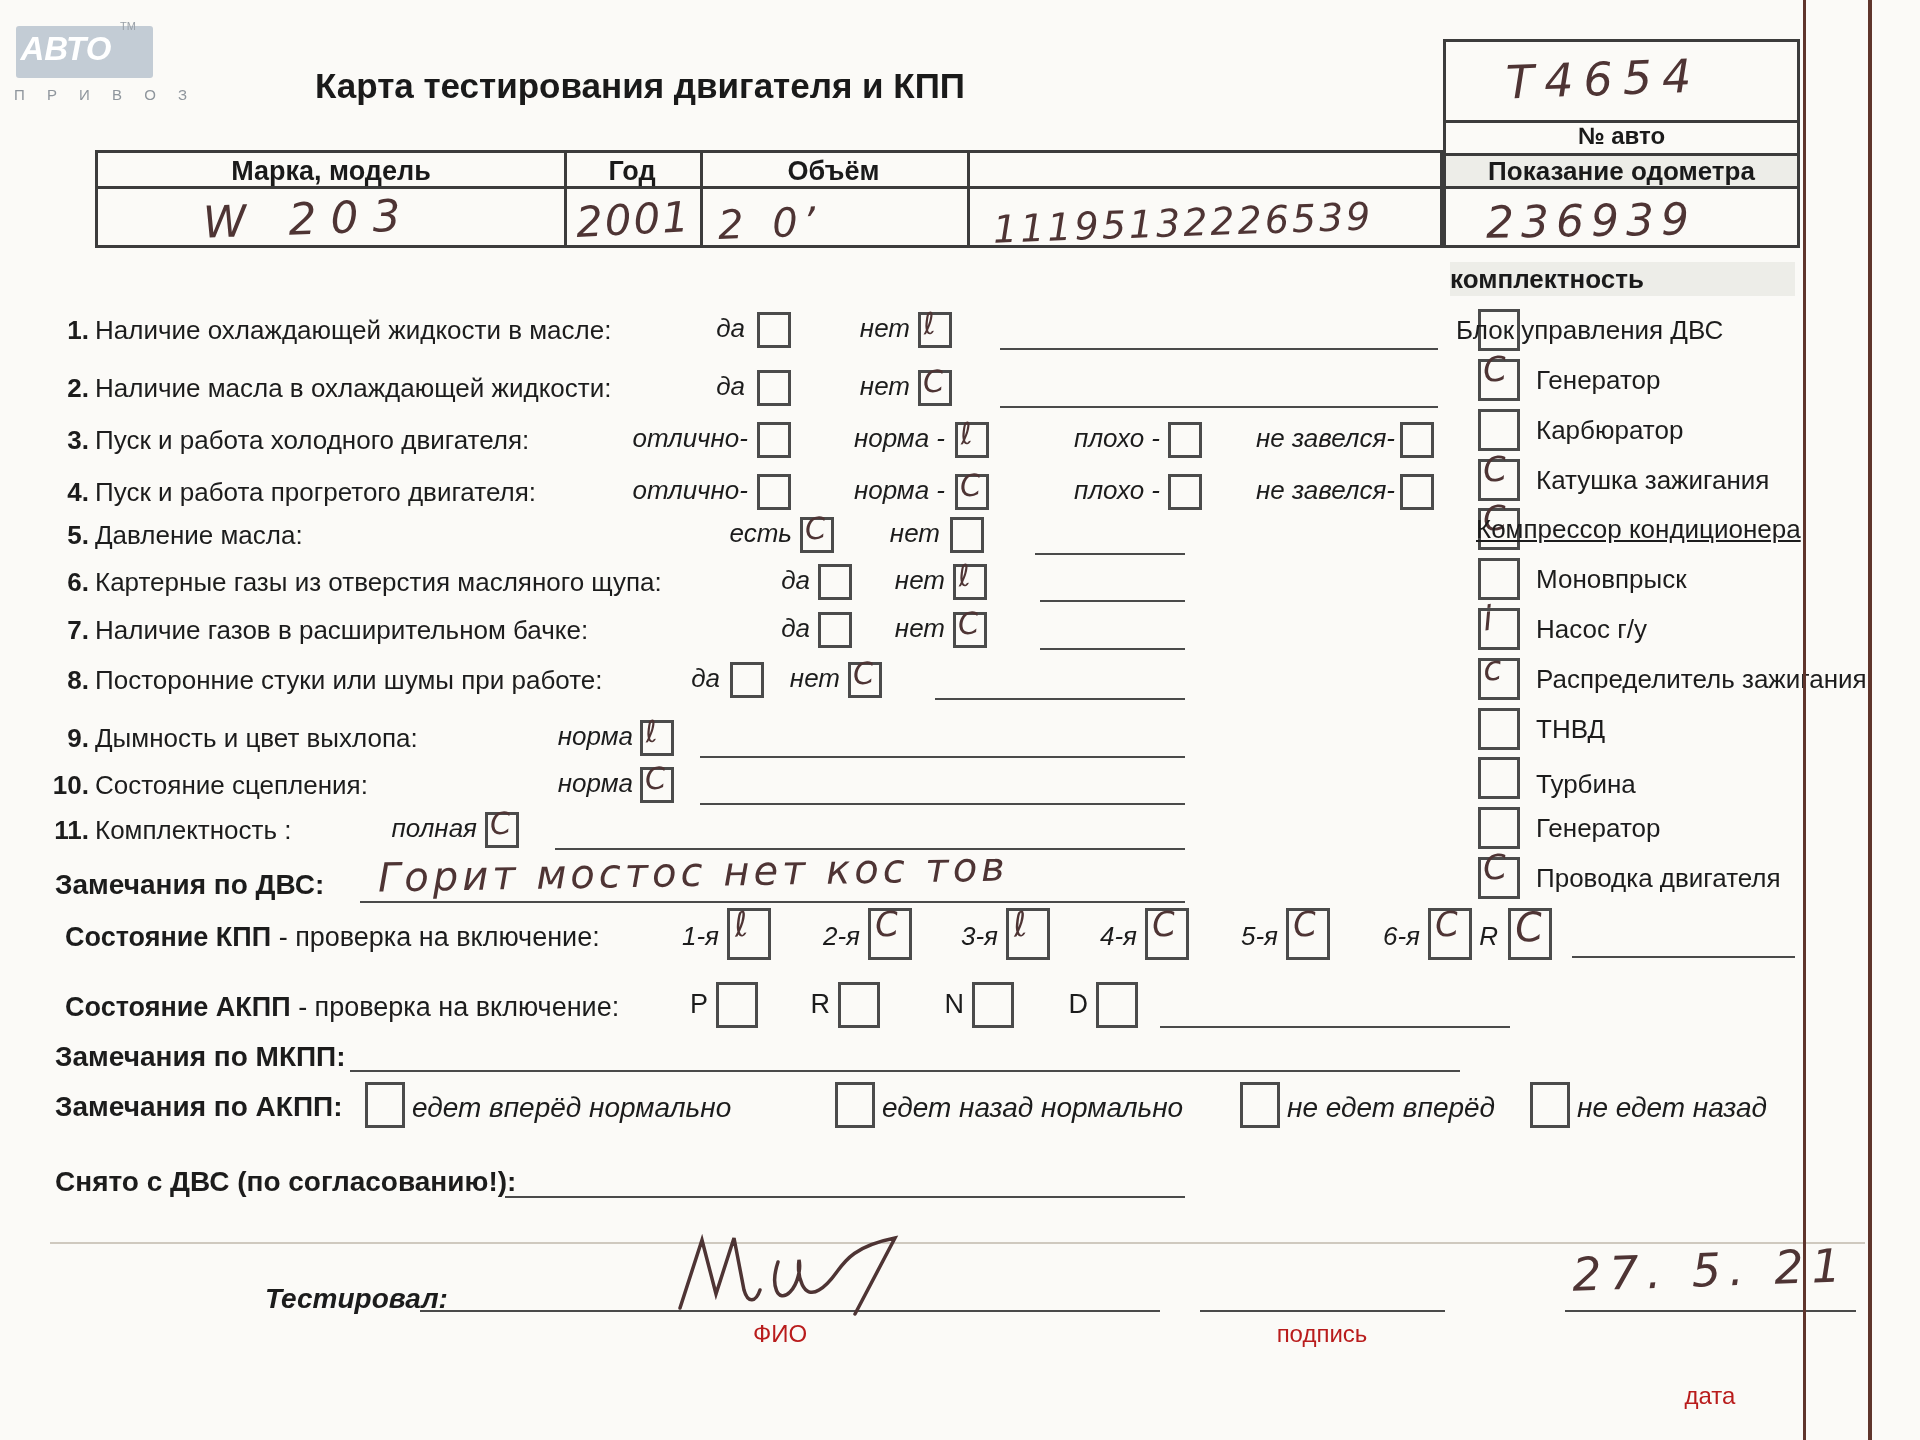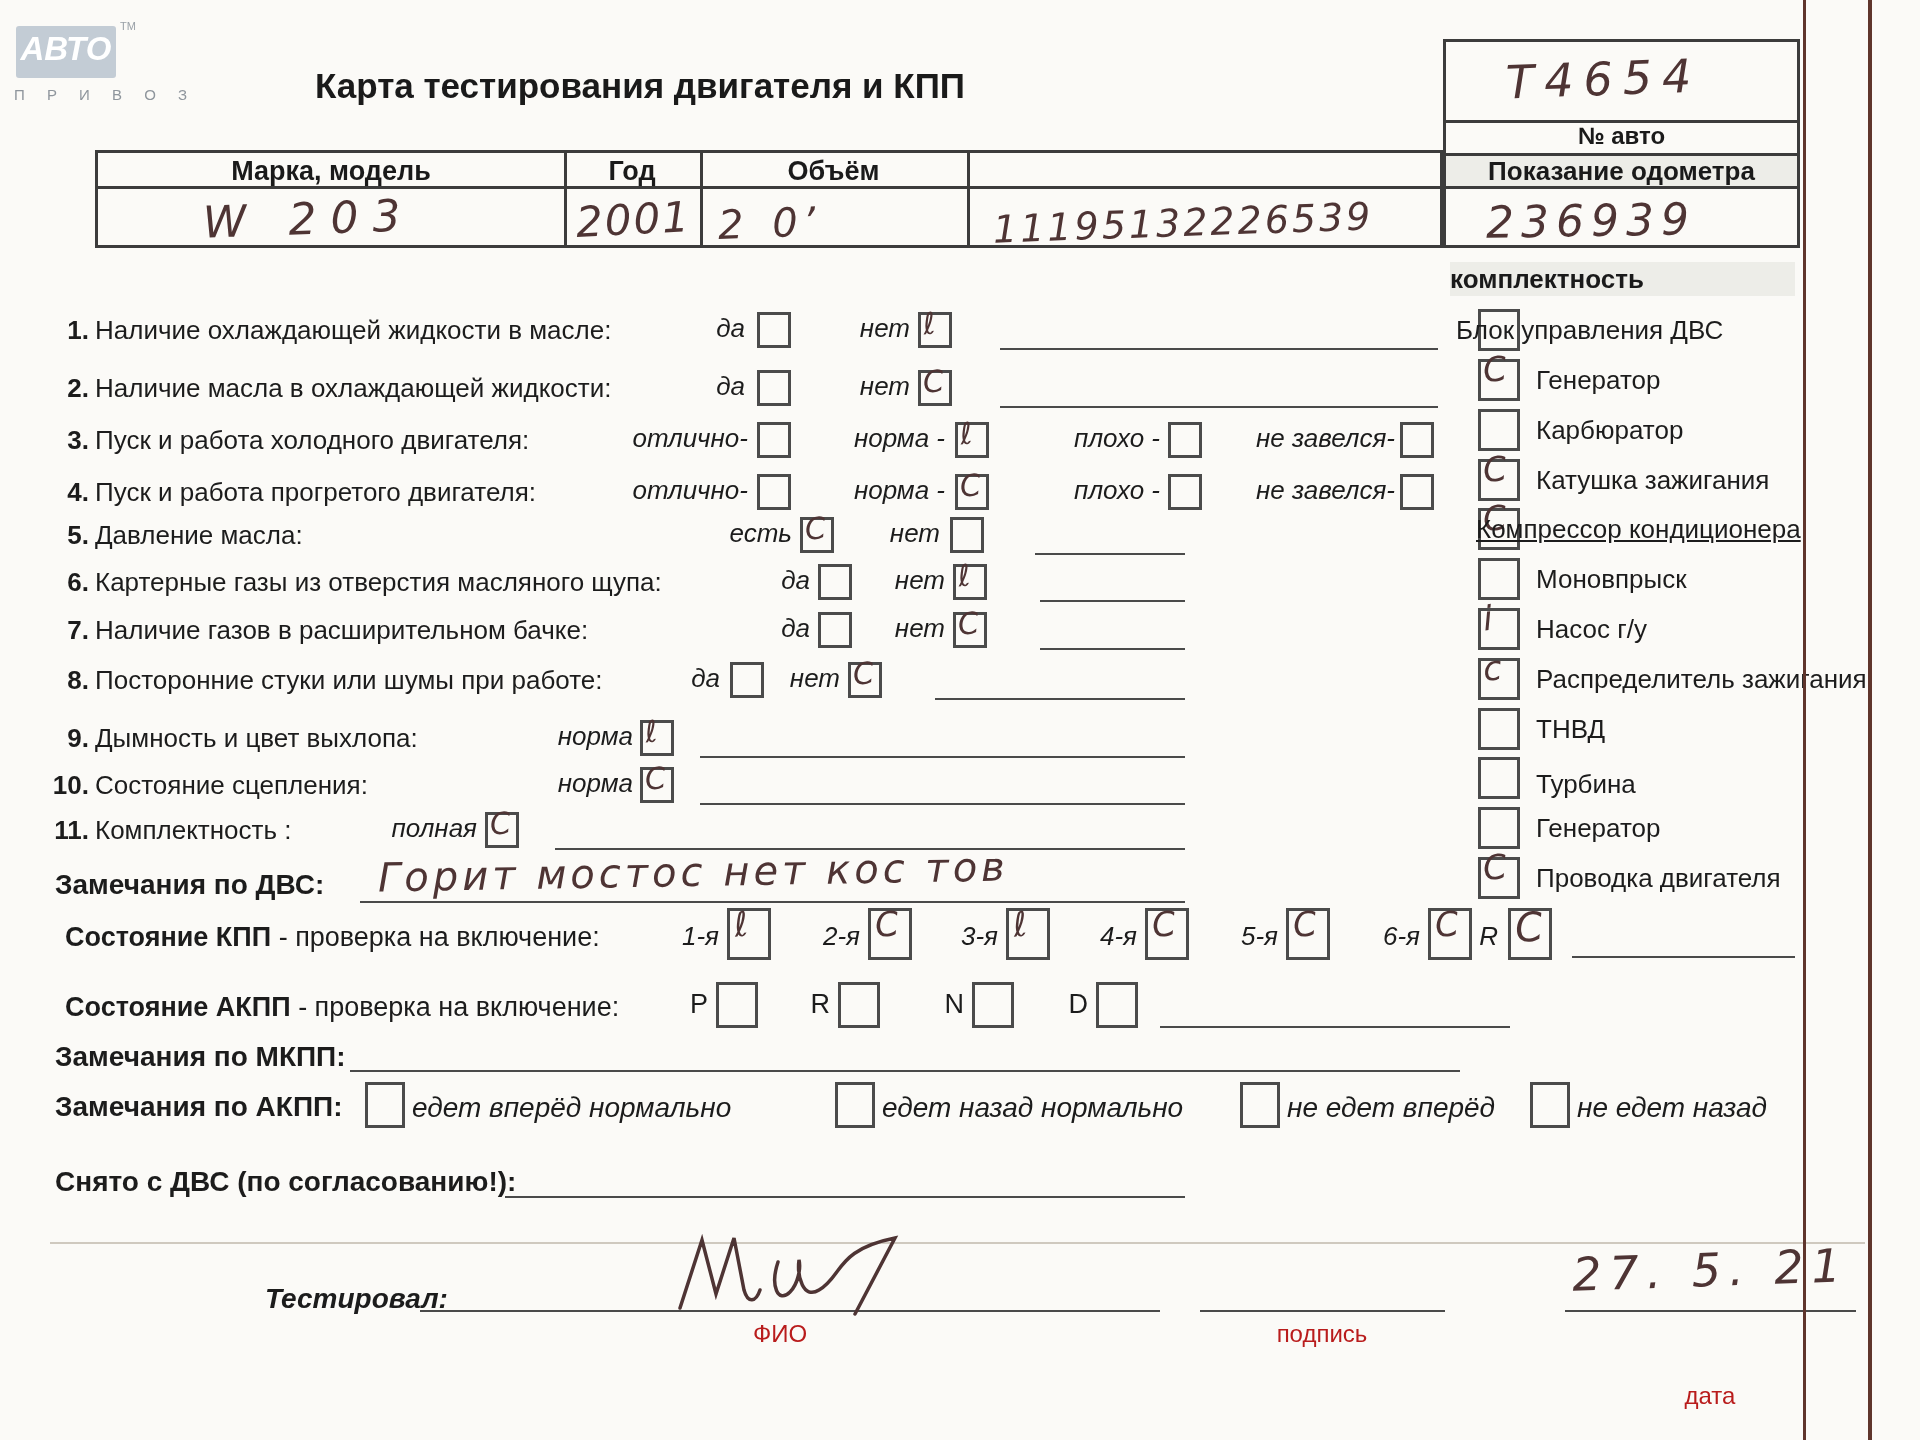--- a/index.html
+++ b/index.html
@@ -28,21 +28,21 @@
   }
   .shade{background:rgba(180,175,165,0.18);}
   .hdrcell{font-weight:700;font-size:27px;text-align:center;position:absolute;white-space:nowrap;}
   .ftlabel{font-size:24px;color:#b91c1c;}
   .vline{position:absolute;top:0;height:1440px;background:#5f352c;}
   .tborder{border:3px solid #3c3c3c;box-sizing:border-box;}
 </style>
 </head>
 <body>
 
-<div class="abs" style="left:16px;top:26px;width:100px;height:52px;background:#c3ccd5;border-radius:3px;">
+<div class="abs" style="left:16px;top:26px;width:100px;height:52px;background:#c3ccd5;border-radius:3px;padding-left:37px;">
   <div class="abs" style="left:0;top:4px;width:100px;text-align:center;color:#ffffff;font-weight:700;font-style:italic;font-size:33px;">АВТО</div>
 </div>
 <div class="abs" style="left:120px;top:20px;font-size:11px;color:#9aa1a8;">ТМ</div>
 <div class="abs" style="left:14px;top:86px;font-size:15px;letter-spacing:9px;color:#8e959c;">П Р И В О З</div>
 
 <div class="abs" style="left:240px;top:66px;width:800px;text-align:center;font-size:35px;font-weight:700;">Карта тестирования двигателя  и КПП</div>
 
 <div class="abs tborder" style="left:1443px;top:39px;width:357px;height:209px;">
   <div class="abs hw" style="left:60px;top:12px;font-size:46px;letter-spacing:10px;transform:rotate(-2deg);">T4654</div>
   <div class="abs" style="left:0;top:78px;width:351px;border-top:3px solid #3c3c3c;"></div>

